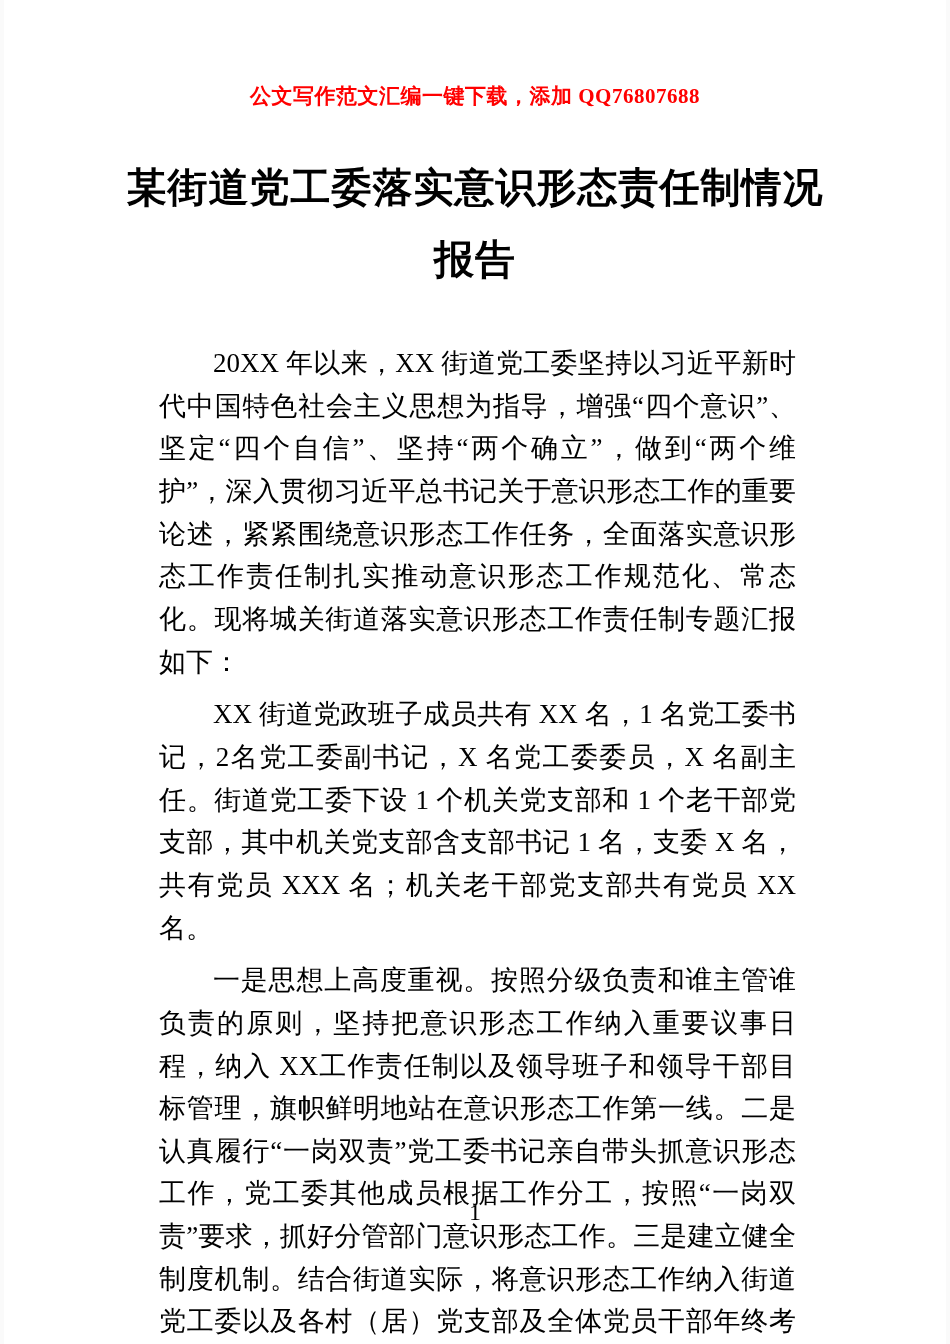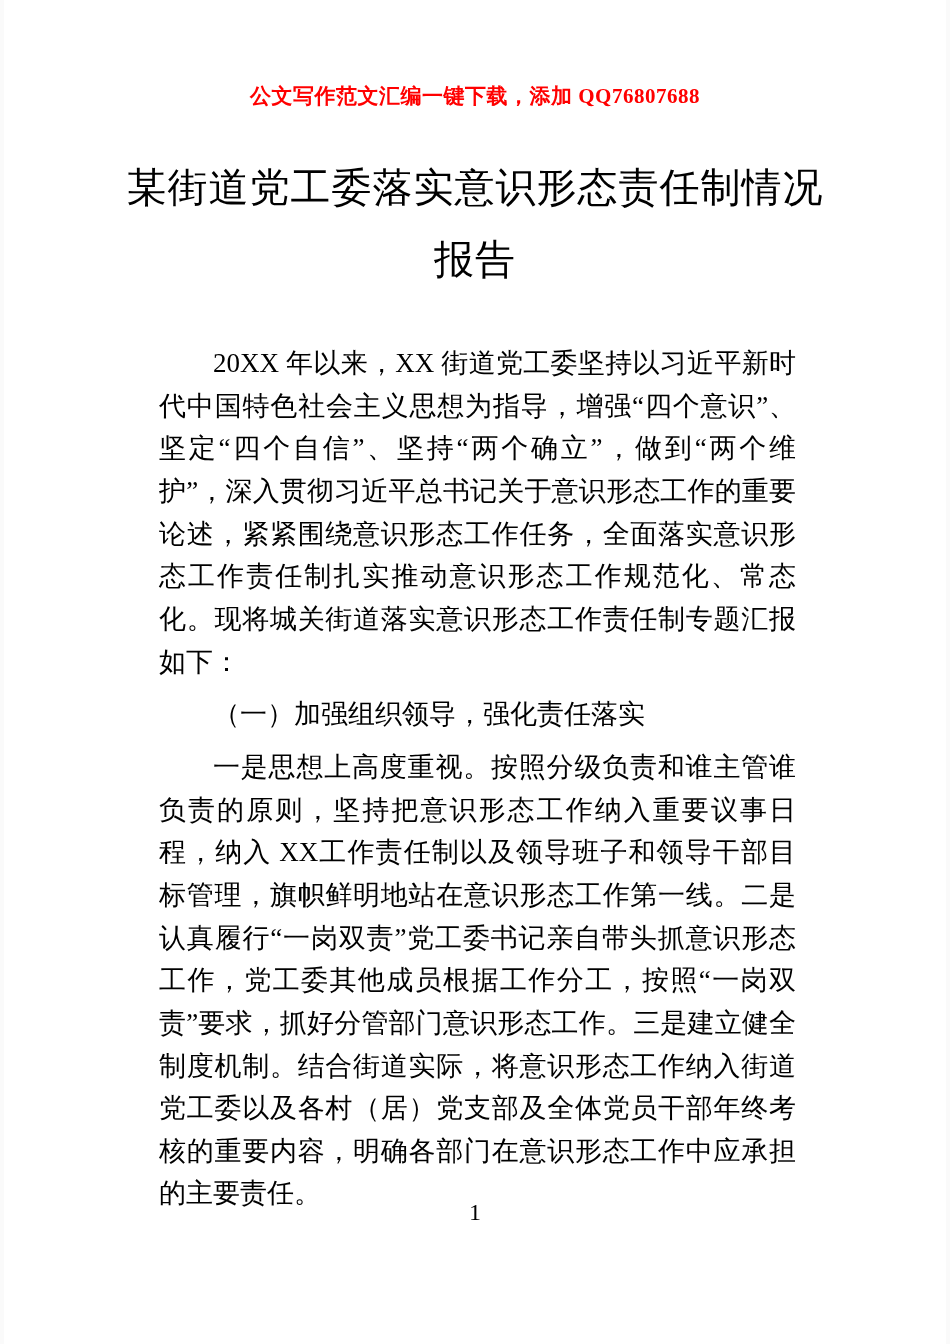--- a/index.html
+++ b/index.html
@@ -22,21 +22,21 @@
     padding-top: 82px;
     text-align: center;
     font-size: 21px;
     font-weight: bold;
     letter-spacing: 0.5px;
   }
   .title {
     margin: 42px 120px 0 120px;
     text-align: center;
     font-size: 40px;
-    font-weight: normal;
+    font-weight: bold;
     line-height: 1.8;
     letter-spacing: 1px;
   }
   .doc-body {
     margin: 46px 140px 0 145px;
     font-size: 27px;
     line-height: 1.58;
     text-align: justify;
     text-justify: inter-ideograph;
   }
@@ -57,19 +57,19 @@
 <body>
 
 <div class="page">
 
   <div class="notice" style="color: rgb(255, 0, 0);">公文写作范文汇编一键下载，添加 QQ76807688</div>
 
   <h1 class="title">某街道党工委落实意识形态责任制情况报告</h1>
 
   <div class="doc-body">
       <p class="para">20XX 年以来，XX 街道党工委坚持以习近平新时代中国特色社会主义思想为指导，增强“四个意识”、坚定“四个自信”、坚持“两个确立”，做到“两个维护”，深入贯彻习近平总书记关于意识形态工作的重要论述，紧紧围绕意识形态工作任务，全面落实意识形态工作责任制扎实推动意识形态工作规范化、常态化。现将城关街道落实意识形态工作责任制专题汇报如下：</p>
-      <p class="para">（一）加强组织领导，强化责任落实</p>
+      <p class="para">XX 街道党政班子成员共有 XX 名，1 名党工委书记，2名党工委副书记，X 名党工委委员，X 名副主任。街道党工委下设 1 个机关党支部和 1 个老干部党支部，其中机关党支部含支部书记 1 名，支委 X 名，共有党员 XXX 名；机关老干部党支部共有党员 XX 名。</p>
       <p class="para">一是思想上高度重视。按照分级负责和谁主管谁负责的原则，坚持把意识形态工作纳入重要议事日程，纳入 XX工作责任制以及领导班子和领导干部目标管理，旗帜鲜明地站在意识形态工作第一线。二是认真履行“一岗双责”党工委书记亲自带头抓意识形态工作，党工委其他成员根据工作分工，按照“一岗双责”要求，抓好分管部门意识形态工作。三是建立健全制度机制。结合街道实际，将意识形态工作纳入街道党工委以及各村（居）党支部及全体党员干部年终考核的重要内容，明确各部门在意识形态工作中应承担的主要责任。</p>
     </div>
 
   <div class="page-number">1</div>
 
 </div>
 
 </body></html>

